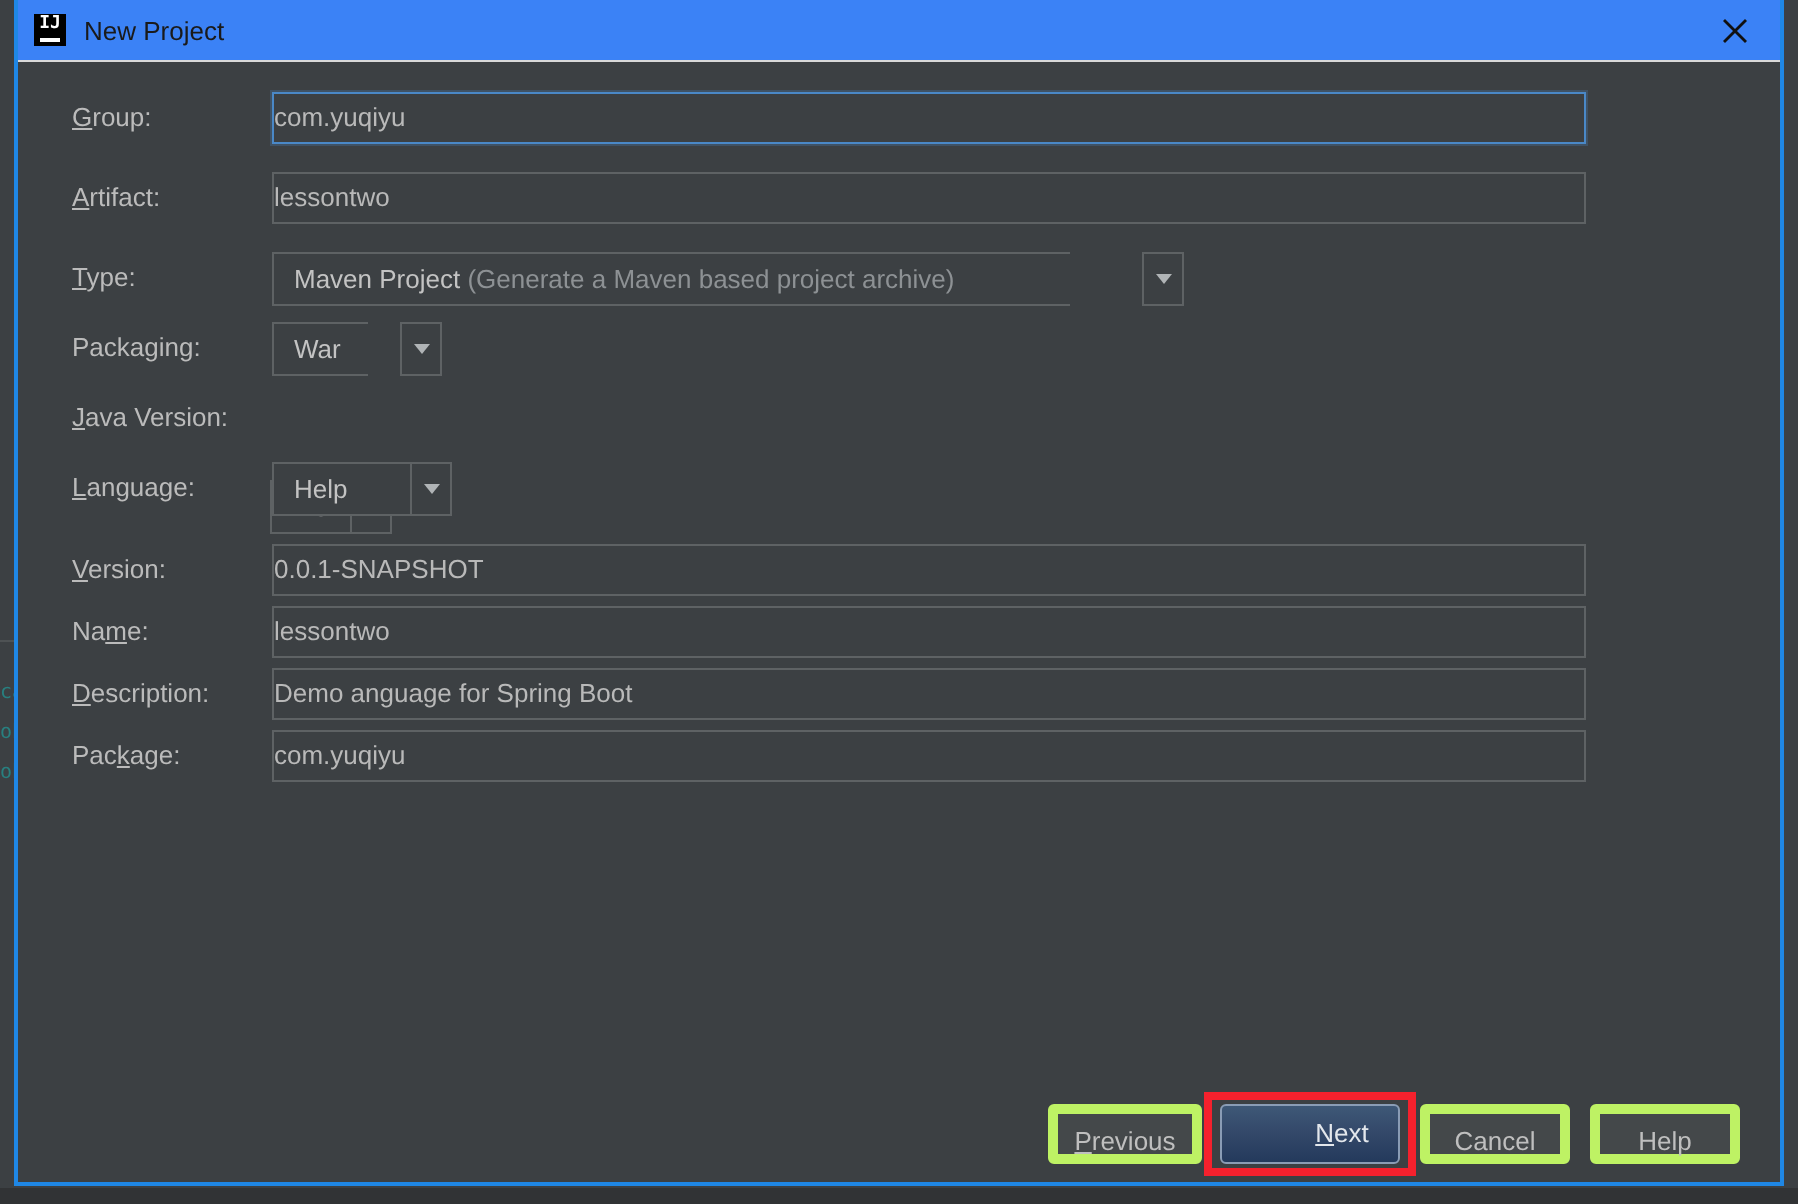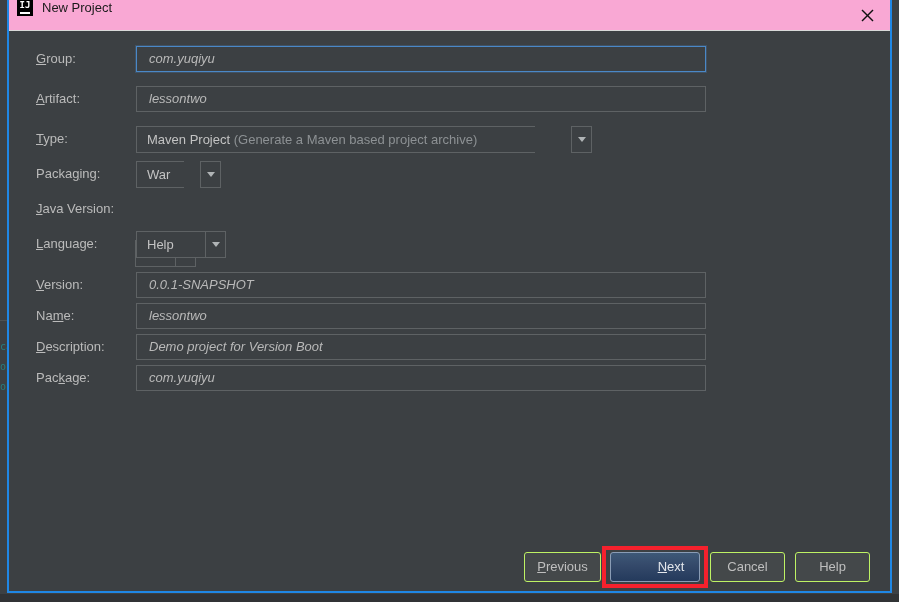--- a/index.html
+++ b/index.html
@@ -53,23 +53,24 @@
     border: 2px solid #1f87e5;
     border-top: none;
     box-sizing: border-box;
     background: #3c4043;
   }
 
   
   #titlebar {
     position: relative;
     height: 31px;
-    background: #f9a8d4;
+    background: #3b82f6;
     border-bottom: 1px solid #d9d9d9;
     display: flex;
+    align-items: center;
     box-sizing: border-box;
   }
   #titlebar .ij-icon {
     width: 16px; height: 16px;
     margin-left: 8px;
     background: #000000;
     position: relative;
     flex: 0 0 auto;
   }
   #titlebar .ij-icon::before {
@@ -128,33 +129,32 @@
     font-size: 13px;
     color: #bbbbbb;
     white-space: nowrap;
   }
   .lbl u { text-decoration: underline; }
 
   .field {
     position: absolute;
     left: 127px;
     top: 0;
-    width: 570px;
+    width: 657px;
     height: 26px;
     box-sizing: border-box;
     border: 1px solid #5e6264;
     background: #3c4043;
     color: #b9b9b9;
     font-size: 13px;
     line-height: 24px;
-    padding: 0 12px;
+    padding: 0 0;
     font-family: "Liberation Sans", sans-serif;
     white-space: nowrap;
     overflow: hidden;
-    font-style: italic;
   }
   .field.focused {
     border: 1px solid #4a88c7;
     box-shadow: 0 0 0 1px rgba(74,136,199,0.25);
   }
 
   
   .combo {
     position: absolute;
     top: 0;
@@ -198,21 +198,21 @@
     left: 0;
     top: 546px;
     width: 881px;
     height: 43px;
   }
   .btn {
     position: absolute;
     top: 6px;
     height: 30px;
     box-sizing: border-box;
-    border: 1px solid #bef264;
+    border: 5px solid #bef264;
     border-radius: 3px;
     background: #44484a;
     color: #bfbfbf;
     font-size: 13px;
     line-height: 28px;
     text-align: center;
     font-family: "Liberation Sans", sans-serif;
     white-space: nowrap;
   }
   .btn u { text-decoration: underline; }
@@ -317,21 +317,21 @@
       <div class="field">0.0.1-SNAPSHOT</div>
     </div>
 
     <div class="row" style="top:272px;">
       <div class="lbl">Na<u>m</u>e:</div>
       <div class="field">lessontwo</div>
     </div>
 
     <div class="row" style="top:303px;">
       <div class="lbl"><u>D</u>escription:</div>
-      <div class="field">Demo project for Version Boot</div>
+      <div class="field">Demo anguage for Spring Boot</div>
     </div>
 
     <div class="row" style="top:334px;">
       <div class="lbl">Pac<u>k</u>age:</div>
       <div class="field">com.yuqiyu</div>
     </div>
 
   </div>
 
   <div id="buttonbar">

